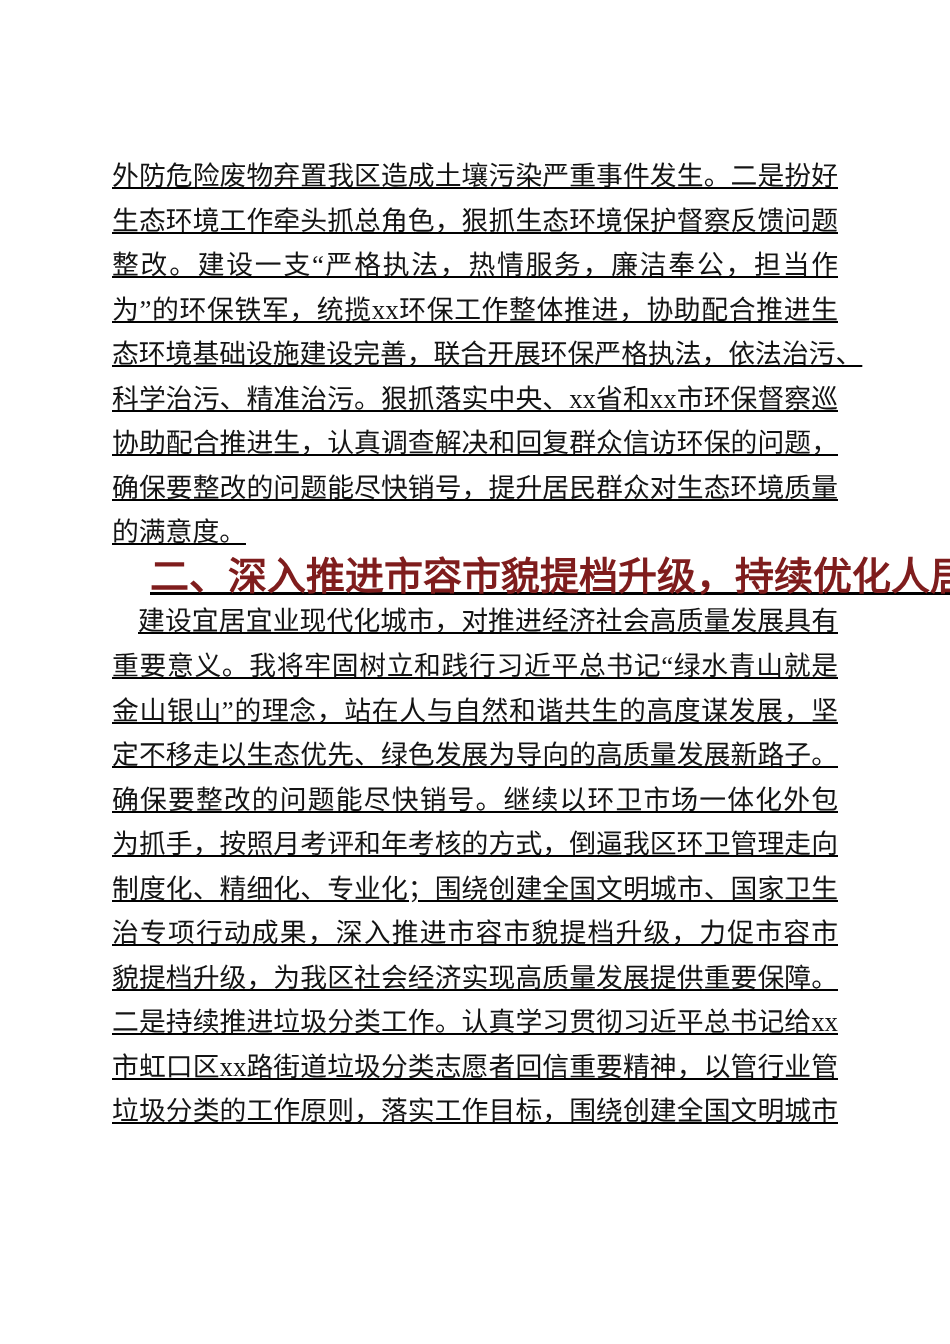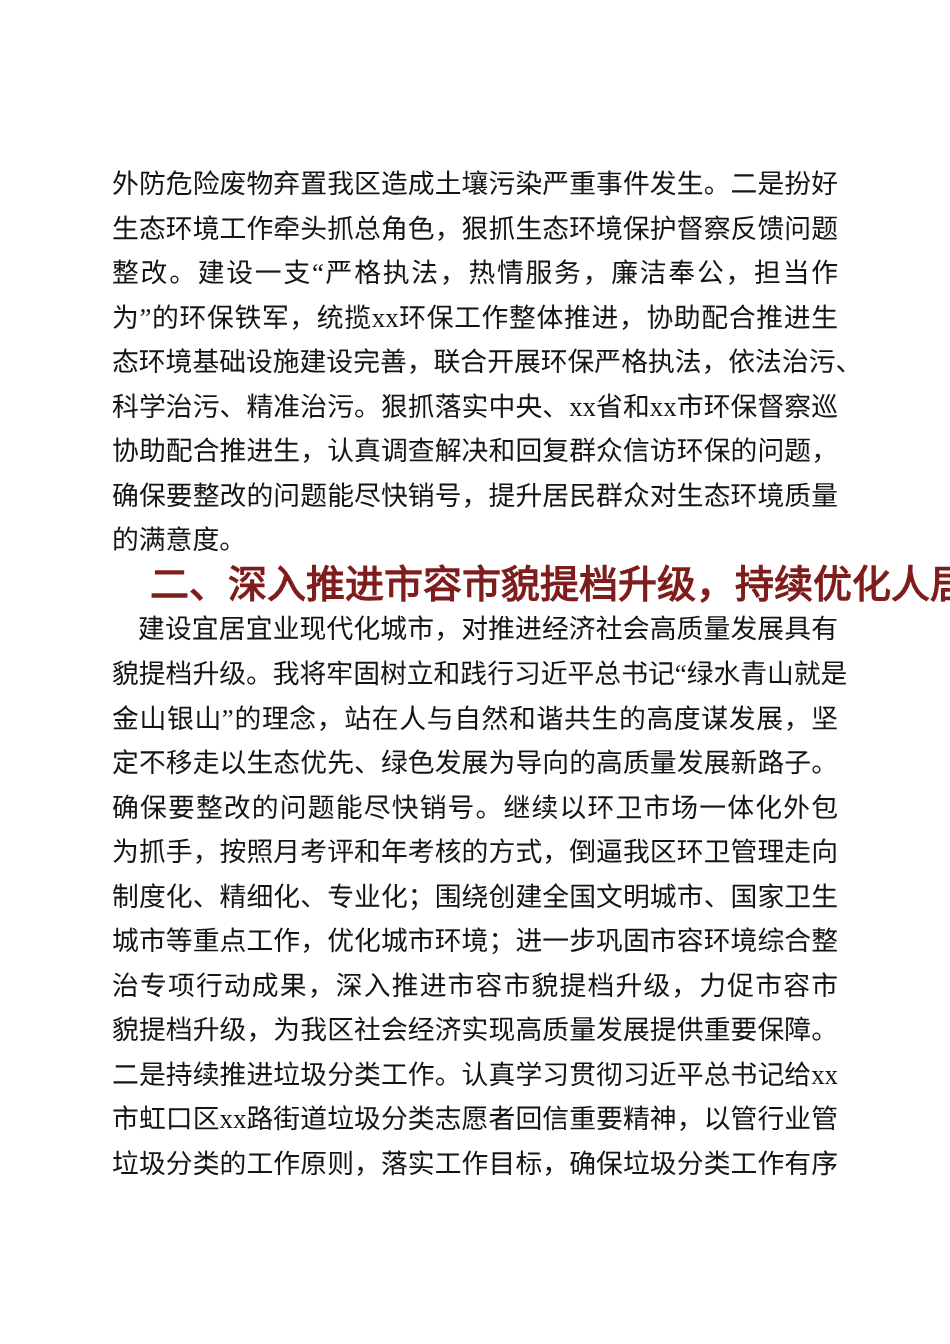--- a/index.html
+++ b/index.html
@@ -10,22 +10,23 @@
   .page {
     position: relative;
     width: 950px;
     height: 1344px;
     background: #ffffff;
     overflow: hidden;
   }
   .content {
     position: absolute;
     left: 112px;
-    top: 162px;
+    top: 154px;
     width: 726px;
+    text-decoration: underline;
   }
   .block { margin: 0; padding: 0; }
   .line {
     font-family: "Liberation Serif", "DejaVu Serif", serif;
     font-size: 26.8px;
     height: 44.55px;
     line-height: 44.55px;
     color: #141414;
     text-align: justify;
     text-align-last: justify;
@@ -64,27 +65,26 @@
         <div class="line">科学治污、精准治污。狠抓落实中央、xx省和xx市环保督察巡</div>
         <div class="line">协助配合推进生，认真调查解决和回复群众信访环保的问题，</div>
         <div class="line">确保要整改的问题能尽快销号，提升居民群众对生态环境质量</div>
         <div class="line left">的满意度。</div>
       </div>
       <div class="block">
         <div class="line left heading">二、深入推进市容市貌提档升级，持续优化人居环境</div>
       </div>
       <div class="block">
         <div class="line indent">建设宜居宜业现代化城市，对推进经济社会高质量发展具有</div>
-        <div class="line">貌提档升级。我将牢固树立和践行习近平总书记“绿水青山就是</div>
+        <div class="line">重要意义。我将牢固树立和践行习近平总书记“绿水青山就是</div>
         <div class="line">金山银山”的理念，站在人与自然和谐共生的高度谋发展，坚</div>
         <div class="line">定不移走以生态优先、绿色发展为导向的高质量发展新路子。</div>
         <div class="line">确保要整改的问题能尽快销号。继续以环卫市场一体化外包</div>
         <div class="line">为抓手，按照月考评和年考核的方式，倒逼我区环卫管理走向</div>
         <div class="line">制度化、精细化、专业化；围绕创建全国文明城市、国家卫生</div>
-        <div class="line">城市等重点工作，优化城市环境；进一步巩固市容环境综合整</div>
         <div class="line">治专项行动成果，深入推进市容市貌提档升级，力促市容市</div>
         <div class="line">貌提档升级，为我区社会经济实现高质量发展提供重要保障。</div>
         <div class="line">二是持续推进垃圾分类工作。认真学习贯彻习近平总书记给xx</div>
         <div class="line">市虹口区xx路街道垃圾分类志愿者回信重要精神，以管行业管</div>
-        <div class="line">垃圾分类的工作原则，落实工作目标，确保垃圾分类工作有序</div>
+        <div class="line">垃圾分类的工作原则，落实工作目标，围绕创建全国文明城市</div>
       </div>
     </div>
 </div>
 
 </body></html>

